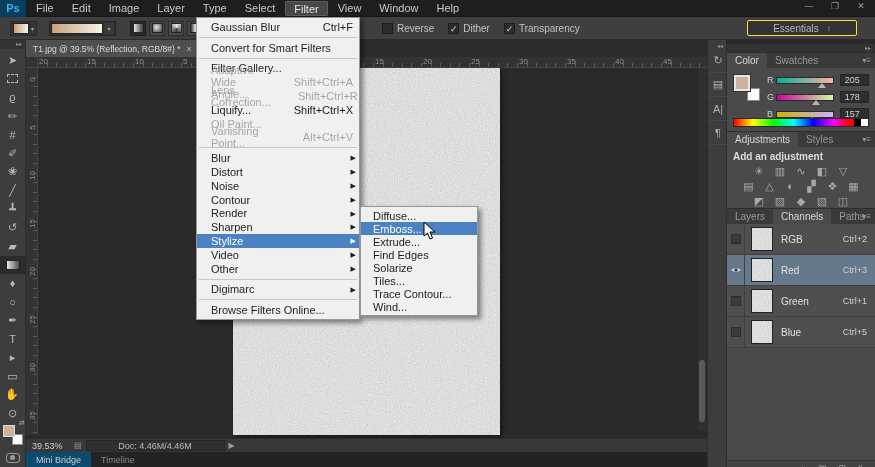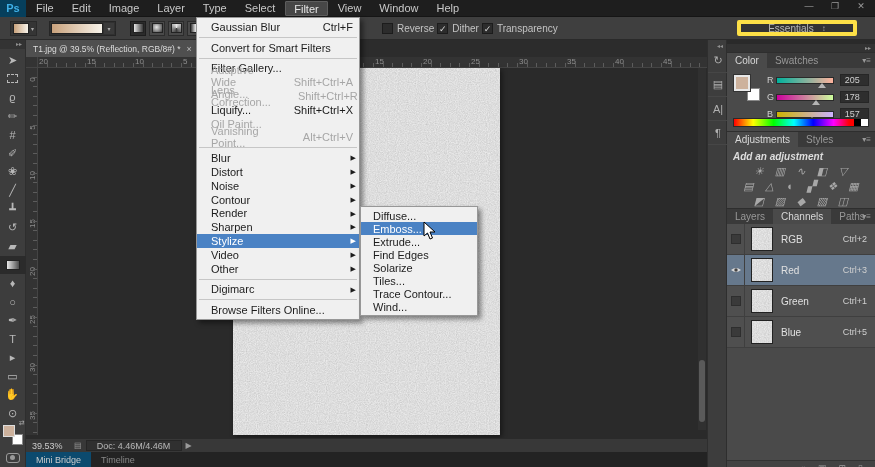--- a/index.html
+++ b/index.html
@@ -28,27 +28,27 @@
   #grad-preview { margin-left:12px; display:flex; align-items:center; background:#303030;
     border:1px solid #262626; padding:1px; }
   #grad-preview .bar { width:52px; height:11px; border:1px solid #222; }
   #grad-preview .dd { width:10px; height:11px; display:flex; align-items:center; justify-content:center;
     background:#3a3a3a; margin-left:1px; }
   #grad-types { display:flex; gap:3px; margin-left:14px; }
   .gtype { width:16px; height:15px; border:1px solid #2c2c2c; background:#4a4a4a;
     display:flex; align-items:center; justify-content:center; }
   .gtype .ic { width:11px; height:10px; border:1px solid #222; }
   .gtype.selected { background:#2b2b2b; border-color:#1d1d1d; }
-  #opt-checks { display:flex; gap:3px; margin-left:160px; }
+  #opt-checks { display:flex; gap:14px; margin-left:160px; }
   .chk { display:flex; align-items:center; gap:4px; }
   .chk .box { width:11px; height:11px; background:#2c2c2c; border:1px solid #1c1c1c;
     color:#d6d6d6; font-size:9px; line-height:10px; text-align:center; }
   .chk .lab { color:#c3c3c3; font-size:10px; }
-  #workspace-btn { position:absolute; right:18px; top:3px; width:120px; height:16px;
-    background:#333; border:4px solid #fde047; border-radius:2px; color:#b9b9b9; font-size:10px;
+  #workspace-btn { position:absolute; right:18px; top:3px; width:110px; height:16px;
+    background:#333; border:1px solid #fde047; border-radius:2px; color:#b9b9b9; font-size:10px;
     display:flex; align-items:center; justify-content:center; gap:8px; }
   #workspace-btn .ud { font-size:8px; color:#999; }
   
   #toolbar { position:absolute; left:0; top:40px; width:26px; height:427px; background:#3d3d3d;
     border-right:1px solid #2e2e2e; display:flex; flex-direction:column; align-items:center; }
   #toolbar-collapse { width:100%; height:9px; background:#333; color:#8f8f8f; font-size:6px;
     text-align:right; padding-right:3px; line-height:9px; margin-bottom:2px; }
   .tool { width:26px; height:18.6px; display:flex; align-items:center; justify-content:center;
     color:#b8b8b8; font-size:11px; }
   .tool.selected { background:#2b2b2b; }
@@ -83,21 +83,21 @@
   #canvas { position:absolute; left:233px; top:68px; width:267px; height:367px;
     box-shadow:2px 2px 5px rgba(0,0,0,.45); }
   #vscroll { position:absolute; left:698px; top:68px; width:8px; height:362px; background:#303030; }
   #vscroll .thumb { position:absolute; left:1px; top:292px; width:6px; height:62px; background:#5a5a5a; border-radius:3px; }
   #hscroll-thumb { position:absolute; left:585px; top:441px; width:108px; height:8px; background:#5a5a5a; border-radius:3px; }
   
   #statusbar { position:absolute; left:26px; top:438px; width:681px; height:14px; background:#383838;
     border-top:1px solid #2a2a2a; display:flex; align-items:center; }
   #zoom-level { color:#cccccc; font-size:9px; margin-left:6px; width:38px; }
   #scratch-icon { color:#9a9a9a; font-size:8px; margin:0 4px; }
-  #doc-info { width:96px; height:11px; background:#303030; border:1px solid #262626; color:#b8b8b8;
+  #doc-info { width:139px; height:11px; background:#303030; border:1px solid #262626; color:#b8b8b8;
     font-size:9px; display:flex; align-items:center; justify-content:center; }
   #status-arrow { color:#9a9a9a; font-size:8px; margin-left:4px; }
   #bottombar { position:absolute; left:26px; top:452px; width:681px; height:15px; background:#232323; display:flex; }
   .btab { height:15px; display:flex; align-items:center; padding:0 10px; font-size:9px; }
   .btab.active { background:#0c4a6e; color:#cccccc; }
   .btab.inactive { color:#888; }
   
   #sidestrip { position:absolute; left:707px; top:40px; width:20px; height:427px; background:#3d3d3d;
     border-left:1px solid #2e2e2e; border-right:1px solid #2e2e2e; }
   #strip-collapse { color:#8f8f8f; font-size:6px; text-align:right; padding:2px 3px 0 0; }
@@ -124,21 +124,21 @@
   .slider-row .track { position:relative; width:64px; height:7px; border:1px solid #2a2a2a; }
   .slider-row .thumb { position:absolute; bottom:-5px; width:0; height:0; margin-left:-4px;
     border-left:4px solid transparent; border-right:4px solid transparent; border-bottom:5px solid #b5b5b5; }
   .slider-row .val { width:32px; height:12px; background:#2e2e2e; border:1px solid #262626;
     color:#cfcfcf; font-size:9px; line-height:11px; padding-left:4px; margin-left:6px; }
   #spectrum { position:absolute; left:6px; right:6px; bottom:4px; height:9px; display:flex; border:1px solid #2a2a2a; }
   #spectrum .ramp { flex:1; background:linear-gradient(90deg,#f00 0%,#ff0 16%,#0f0 33%,#0ff 50%,#00f 66%,#f0f 83%,#f00 96%); }
   #spectrum .blk { width:7px; background:#000; }
   #spectrum .wht { width:7px; background:#fff; }
   
-  #adj-body { height:61px; padding:3px 4px;font-style:italic; }
+  #adj-body { height:61px; padding:3px 4px; }
   #adj-heading { color:#ddd; font-size:10px; font-weight:bold; margin:1px 0 3px 2px; }
   .adj-row { display:flex; justify-content:center; gap:7px; margin-bottom:2px; }
   .adj-ic { color:#a8a8a8; font-size:11px; line-height:13px; width:14px; text-align:center; }
   
   #ch-rows { background:#4a4a4a; }
   .ch-row { height:31px; display:flex; align-items:center; background:#4f4f4f; border-bottom:1px solid #3f3f3f; }
   .ch-row.selected { background:#66788c; }
   .ch-eye { width:18px; height:31px; border-right:1px solid #3f3f3f; display:flex; align-items:center; justify-content:center; }
   .ch-eye .slot { width:10px; height:10px; background:#3a3a3a; border:1px solid #2e2e2e; }
   .ch-thumb { width:22px; height:24px; border:1px solid #222; margin:0 8px 0 6px; }

